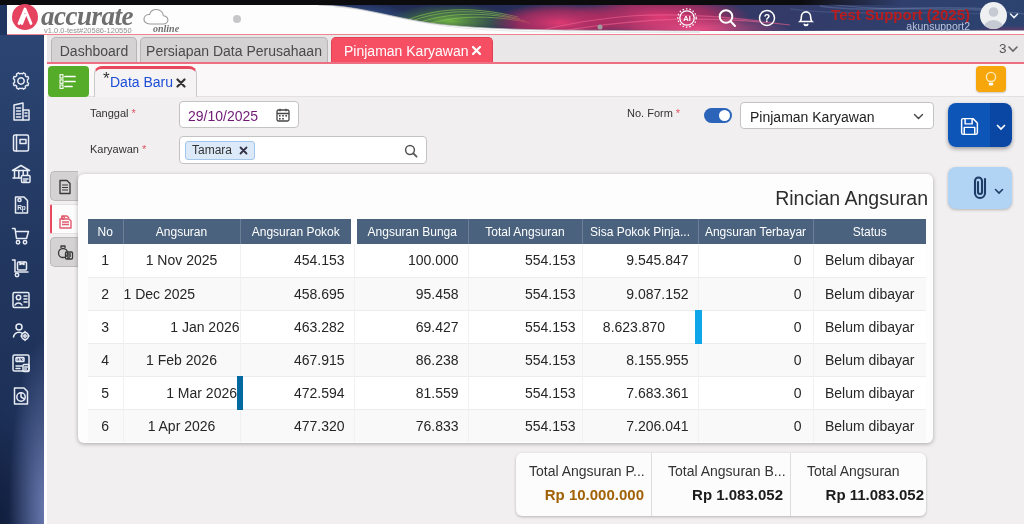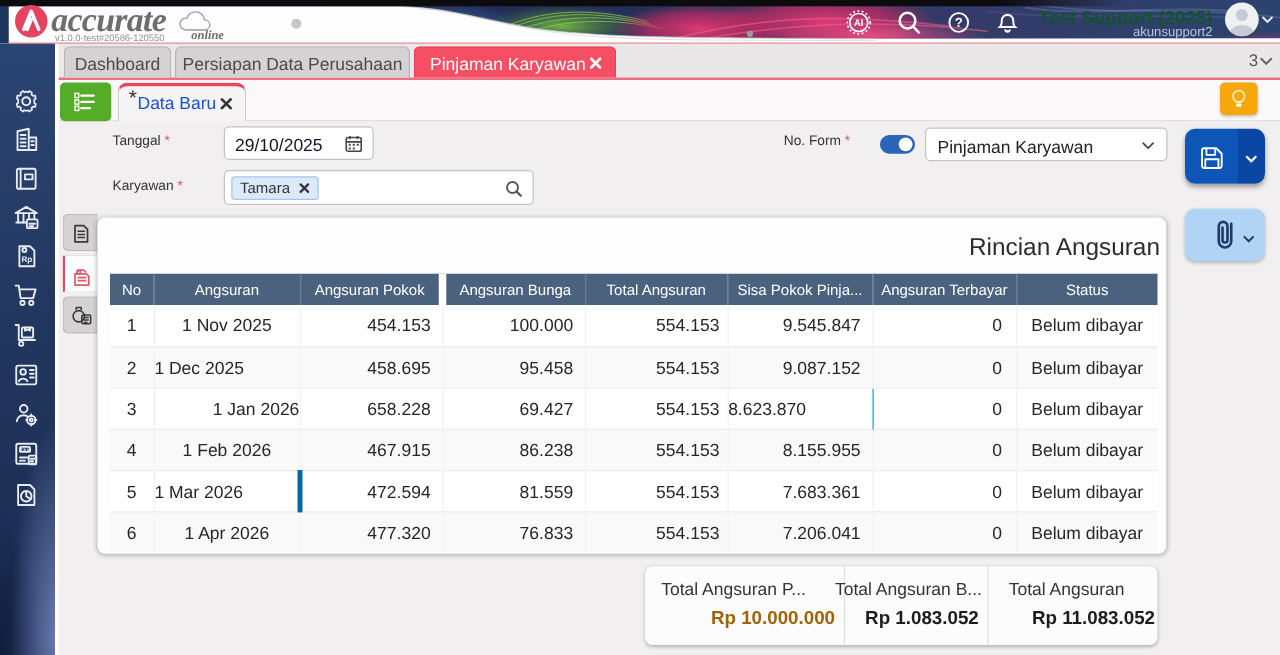--- a/index.html
+++ b/index.html
@@ -96,21 +96,21 @@
   </g>
 
   <circle cx="95" cy="13" r="7.5" stroke="#fff" fill="none" stroke-width="1.5"></circle>
   <text x="95" y="16.5" font-size="10.5" font-weight="bold" fill="#fff" text-anchor="middle">?</text>
 
   <g stroke="#fff" fill="none" stroke-width="1.6" stroke-linecap="round">
     <path d="M128,16.5 c0,0 1.4,-1.2 1.4,-5 a4.6,4.6 0 0 1 9.2,0 c0,3.8 1.4,5 1.4,5 Z"></path>
     <path d="M132.2,19.2 a1.9,1.9 0 0 0 3.6,0" fill="#fff"></path>
   </g>
 </svg>
-<div class="abs" style="left:770px;top:6px;width:200px;text-align:right;font-size:15px;font-weight:bold;color:#14532d">Test Support (2025)</div>
+<div class="abs" style="left:770px;top:6px;width:200px;text-align:right;font-size:15px;font-weight:bold;color:#b91c1c">Test Support (2025)</div>
 <div class="abs" style="left:770px;top:21px;width:200px;text-align:right;font-size:10.5px;color:#bac4da;line-height:10px">akunsupport2</div>
 <div class="abs" style="left:980px;top:2px;width:27px;height:27px;border-radius:50%;background:#eef0f2;overflow:hidden">
   <svg width="27" height="27" viewBox="0 0 27 27">
         <circle cx="13.5" cy="10" r="4.8" fill="#c6cbd3"></circle>
         <path d="M3,27 a10.5,9 0 0 1 21,0 Z" fill="#c6cbd3"></path>
       </svg>
 </div>
 <svg class="abs" style="left:1008px;top:12px" width="12" height="9">
       <path d="M2.5,2 L6,5.5 L9.5,2" stroke="#e8ecf2" stroke-width="1.6" fill="none" stroke-linecap="round"></path>
     </svg>
@@ -238,21 +238,21 @@
     <g stroke="#fde9b8" stroke-width="1.4" fill="none" stroke-linecap="round">
       <circle cx="15" cy="11" r="4.6"></circle>
       <path d="M13,15.5 L17,15.5"></path>
     </g>
     <rect x="12.8" y="16.8" width="4.4" height="2.6" rx="1" fill="#fff"></rect>
   </svg>
 </div>
 
 <div class="abs lbl" style="left:90px;top:107px">Tanggal<span class="req">*</span></div>
 <div class="abs inp" style="left:179px;top:101px;width:120px;height:27px">
-  <span style="position:absolute;left:8px;top:6px;font-size:14px;color:#0f172a">29/10/2025</span>
+  <span style="position:absolute;left:8px;top:6px;font-size:14px;color:#701a75">29/10/2025</span>
   <svg style="position:absolute;right:8px;top:6px" width="14" height="14" viewBox="0 0 14 14">
     <rect x="1" y="2" width="12" height="11" rx="1.5" stroke="#444" fill="none" stroke-width="1.3"></rect>
     <path d="M1,5.5 h12 M4,0.8 v2.5 M10,0.8 v2.5" stroke="#444" stroke-width="1.3"></path>
     <g fill="#444">
           <rect x="3" y="7" width="1.6" height="1.6"></rect>
           <rect x="6.2" y="7" width="1.6" height="1.6"></rect>
           <rect x="9.4" y="7" width="1.6" height="1.6"></rect>
           <rect x="3" y="10" width="1.6" height="1.6"></rect>
           <rect x="6.2" y="10" width="1.6" height="1.6"></rect>
         </g>
@@ -376,40 +376,40 @@
         <td style="text-align:right;padding-right:9px;border-right:1px solid #f1f1f1">458.695</td>
         <td style="text-align:right;padding-right:9px;border-right:1px solid #f1f1f1">95.458</td>
         <td style="text-align:right;padding-right:6px;border-right:1px solid #f1f1f1">554.153</td>
         <td style="text-align:right;padding-right:9px;border-right:1px solid #f1f1f1">9.087.152</td>
         <td style="text-align:right;padding-right:11px;border-right:1px solid #f1f1f1">0</td>
         <td style="text-align:center">Belum dibayar</td>
       </tr>
       <tr style="height:33px;background:#fff;border-bottom:1px solid #ececec">
         <td style="text-align:center;border-right:1px solid #f1f1f1">3</td>
         <td style="text-align:right;border-right:1px solid #f1f1f1">1 Jan 2026</td>
-        <td style="text-align:right;padding-right:9px;border-right:1px solid #f1f1f1">658.228</td>
+        <td style="text-align:right;padding-right:9px;border-right:1px solid #f1f1f1">463.282</td>
         <td style="text-align:right;padding-right:9px;border-right:1px solid #f1f1f1">69.427</td>
         <td style="text-align:right;padding-right:6px;border-right:1px solid #f1f1f1">554.153</td>
-        <td style="text-align:left;padding-right:9px;border-right:1px solid #0ea5e9">8.623.870</td>
+        <td style="text-align:center;padding-right:9px;border-right:7px solid #0ea5e9">8.623.870</td>
         <td style="text-align:right;padding-right:11px;border-right:1px solid #f1f1f1">0</td>
         <td style="text-align:center">Belum dibayar</td>
       </tr>
       <tr style="height:33px;background:#faf9fa;border-bottom:1px solid #ececec">
         <td style="text-align:center;border-right:1px solid #f1f1f1">4</td>
         <td style="text-align:center;border-right:1px solid #f1f1f1">1 Feb 2026</td>
         <td style="text-align:right;padding-right:9px;border-right:1px solid #f1f1f1">467.915</td>
         <td style="text-align:right;padding-right:9px;border-right:1px solid #f1f1f1">86.238</td>
         <td style="text-align:right;padding-right:6px;border-right:1px solid #f1f1f1">554.153</td>
         <td style="text-align:right;padding-right:9px;border-right:1px solid #f1f1f1">8.155.955</td>
         <td style="text-align:right;padding-right:11px;border-right:1px solid #f1f1f1">0</td>
         <td style="text-align:center">Belum dibayar</td>
       </tr>
       <tr style="height:33px;background:#fff;border-bottom:1px solid #ececec">
         <td style="text-align:center;border-right:1px solid #f1f1f1">5</td>
-        <td style="text-align:left;border-right:4px solid #0369a1">1 Mar 2026</td>
+        <td style="text-align:right;border-right:6px solid #0369a1">1 Mar 2026</td>
         <td style="text-align:right;padding-right:9px;border-right:1px solid #f1f1f1">472.594</td>
         <td style="text-align:right;padding-right:9px;border-right:1px solid #f1f1f1">81.559</td>
         <td style="text-align:right;padding-right:6px;border-right:1px solid #f1f1f1">554.153</td>
         <td style="text-align:right;padding-right:9px;border-right:1px solid #f1f1f1">7.683.361</td>
         <td style="text-align:right;padding-right:11px;border-right:1px solid #f1f1f1">0</td>
         <td style="text-align:center">Belum dibayar</td>
       </tr>
       <tr style="height:33px;background:#faf9fa">
         <td style="text-align:center;border-right:1px solid #f1f1f1">6</td>
         <td style="text-align:center;border-right:1px solid #f1f1f1">1 Apr 2026</td>
@@ -418,21 +418,21 @@
         <td style="text-align:right;padding-right:6px;border-right:1px solid #f1f1f1">554.153</td>
         <td style="text-align:right;padding-right:9px;border-right:1px solid #f1f1f1">7.206.041</td>
         <td style="text-align:right;padding-right:11px;border-right:1px solid #f1f1f1">0</td>
         <td style="text-align:center">Belum dibayar</td>
       </tr>
     </tbody>
   </table>
 </div>
 
 <div class="abs" style="left:516px;top:453px;width:410px;height:63px;background:#fdfcfc;border-radius:6px;box-shadow:0 1px 3px rgba(0,0,0,0.25)">
-  <div style="position:absolute;left:0;top:0;width:160px;height:63px;border-right:1px solid #ddd">
+  <div style="position:absolute;left:0;top:0;width:136px;height:63px;border-right:1px solid #ddd">
     <div style="position:absolute;left:13px;top:10px;font-size:14px;color:#333">Total Angsuran P...</div>
     <div style="position:absolute;right:7px;top:33px;font-size:15px;font-weight:bold;color:#a16207">Rp 10.000.000</div>
   </div>
   <div style="position:absolute;left:137px;top:0;width:138px;height:63px;border-right:1px solid #ddd">
     <div style="position:absolute;left:15px;top:10px;font-size:14px;color:#333">Total Angsuran B...</div>
     <div style="position:absolute;right:7px;top:33px;font-size:15px;font-weight:bold;color:#1c1c1c">Rp 1.083.052</div>
   </div>
   <div style="position:absolute;left:276px;top:0;width:134px;height:63px">
     <div style="position:absolute;left:15px;top:10px;font-size:14px;color:#333">Total Angsuran</div>
     <div style="position:absolute;right:2px;top:33px;font-size:15px;font-weight:bold;color:#1c1c1c">Rp 11.083.052</div>

